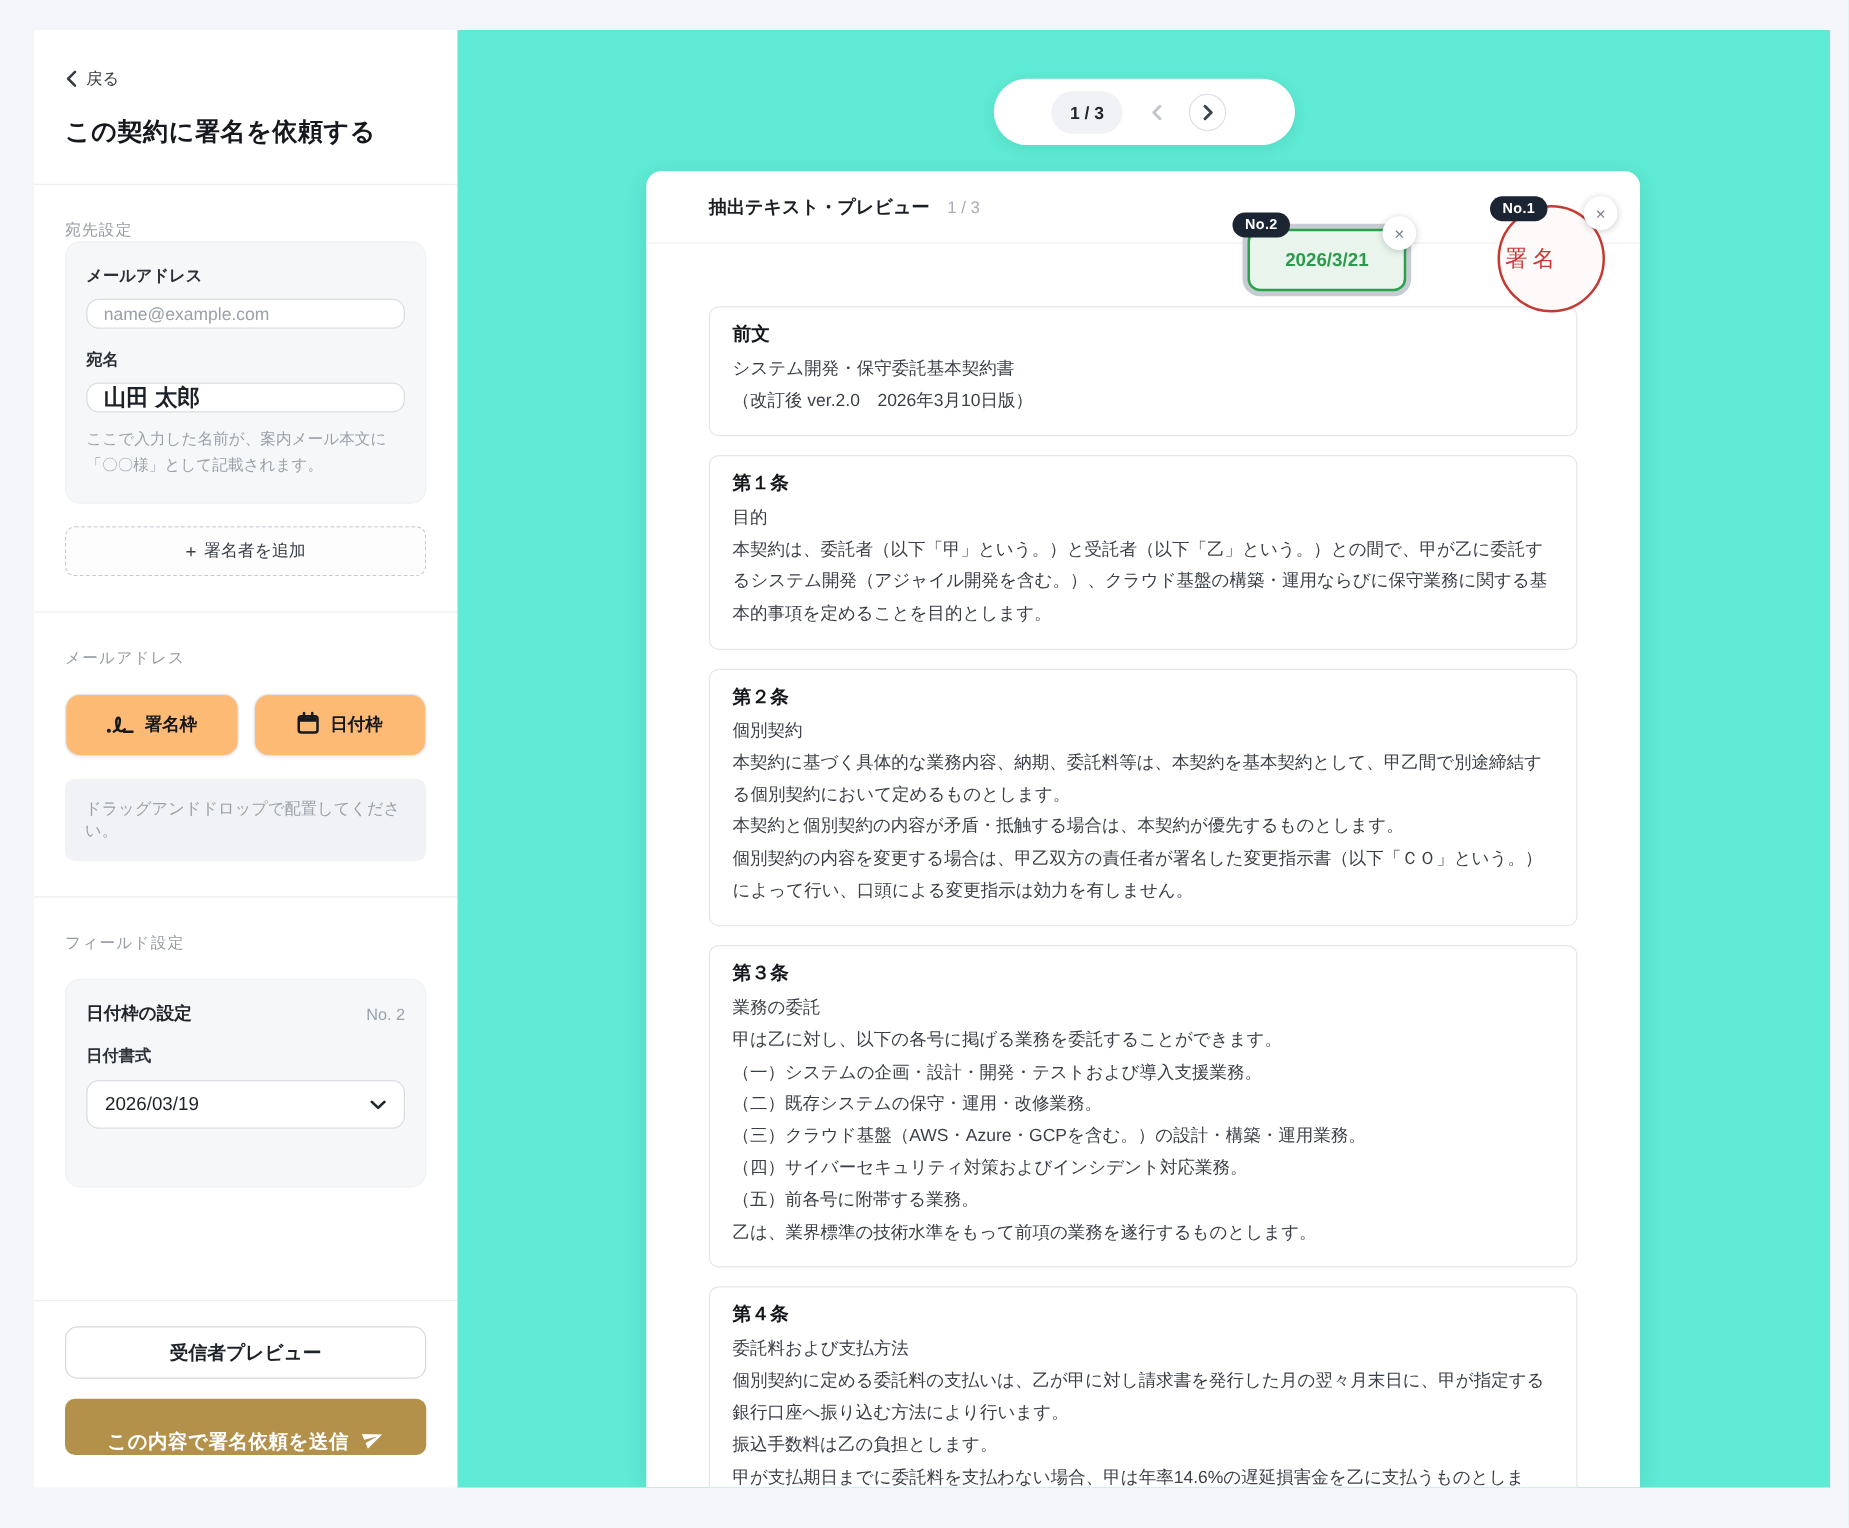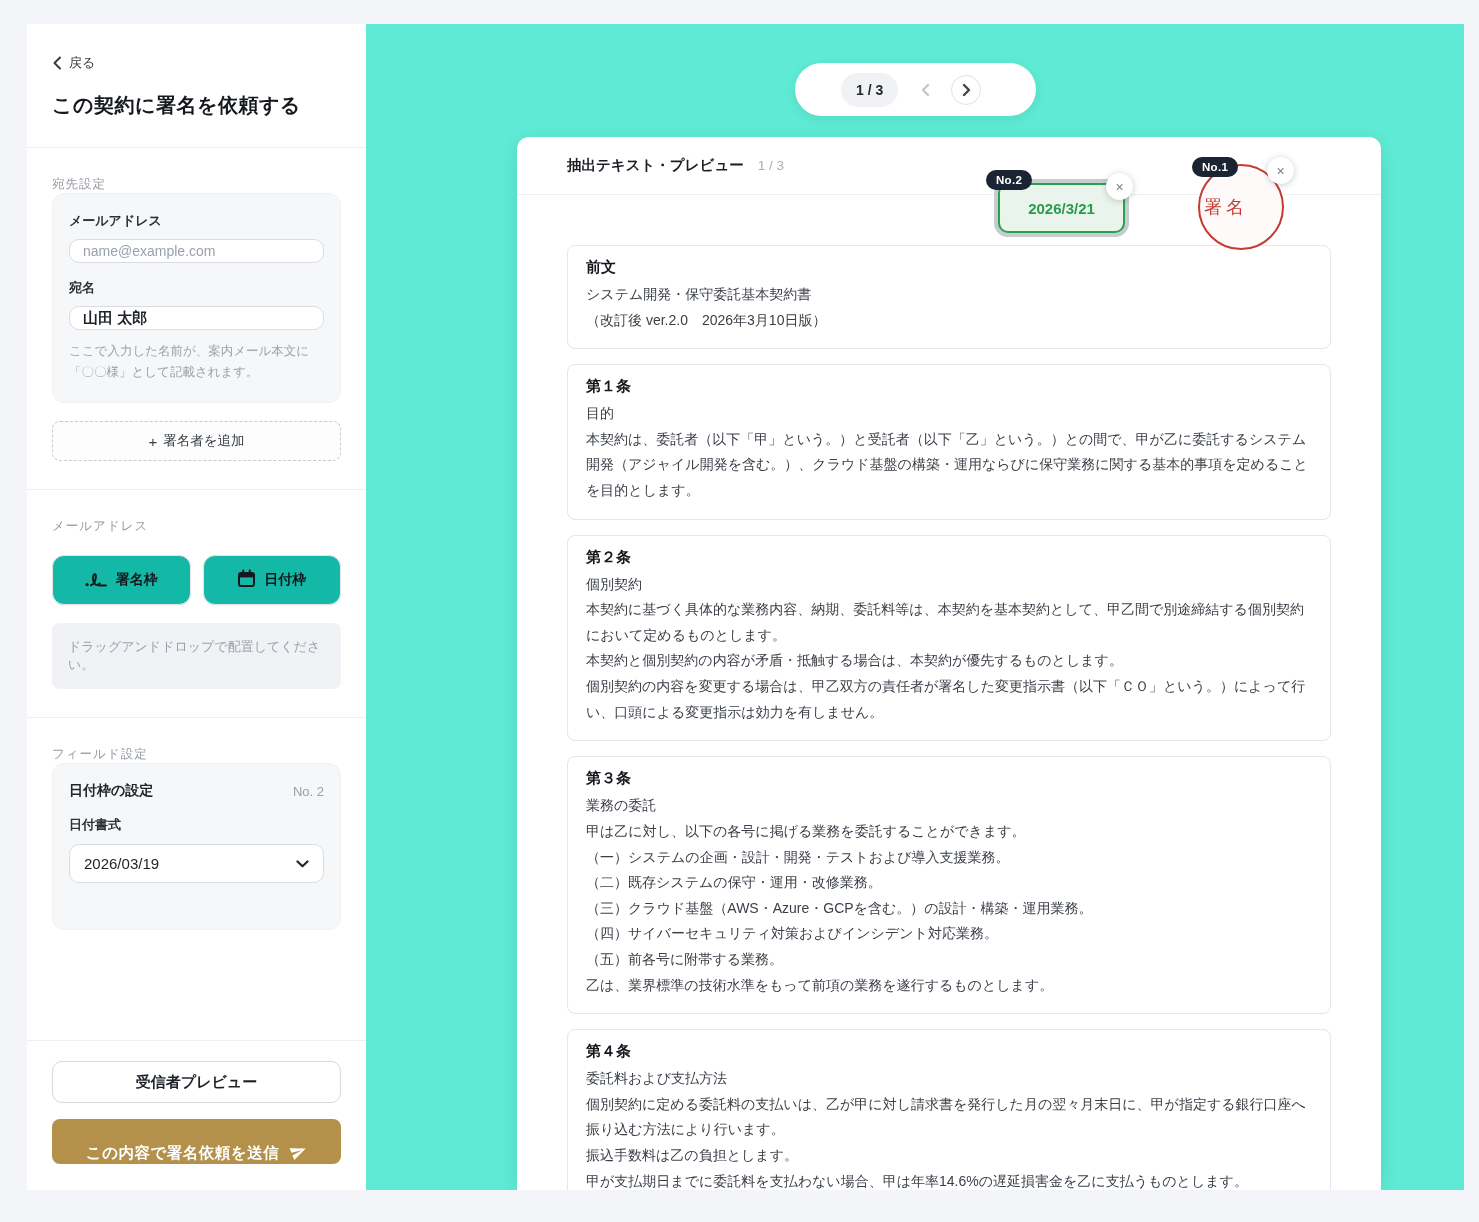--- a/index.html
+++ b/index.html
@@ -14,36 +14,36 @@
   .back-row svg { display:block; }
   .side-title { margin-top:20px; font-size:20px; font-weight:bold; color:#15181d; letter-spacing:.5px; }
   .divider { border:none; border-top:1px solid #eceef1; margin:28px -25px 0; }
   .section-label { margin-top:28px; font-size:12.5px; color:#959ba4; letter-spacing:1px; }
 
   .recipient-card { background:#f6f7f9; border:1px solid #f0f1f3; border-radius:12px; padding:18px 16px 20px; }
   .field-label { font-size:13px; font-weight:bold; color:#2c3138; margin-bottom:9px; }
   .text-input { width:100%; height:24px; background:#fff; border:1px solid #d9dde2; border-radius:10px;
                 padding:0 13px; font-size:14px; color:#1d2228; font-family:inherit; outline:none; }
   .text-input::placeholder { color:#9aa1aa; }
-  .text-input.filled { font-weight:bold; font-size:15px; }
+  .text-input.filled { font-weight:bold; font-size:18px; }
   .mt14 { margin-top:16px; }
   .helper-text { margin-top:11px; font-size:12.5px; color:#9aa1aa; line-height:1.65; }
 
   .add-signer { margin-top:18px; width:100%; height:40px; background:#fdfdfe; border:1px dashed #c7cbd1;
                 border-radius:8px; font-size:13.5px; color:#3a4048; display:flex; align-items:center;
                 justify-content:center; gap:6px; cursor:pointer; font-family:inherit; }
   .add-signer .plus { font-size:15px; color:#3a4048; }
 
   .field-btn-row { margin-top:20px; display:flex; gap:12px; }
-  .field-btn { flex:1; height:50px; background:#14b8a6; border:1px solid #e4e6ea; border-radius:12px;
+  .field-btn { flex:1; height:50px; background:#fdba74; border:1px solid #e4e6ea; border-radius:12px;
                box-shadow:0 1px 2px rgba(20,24,31,.05); display:flex; align-items:center; justify-content:center;
                gap:8px; font-size:14px; font-weight:bold; color:#15181d; cursor:pointer; font-family:inherit; }
   .drop-hint { margin-top:18px; background:#f1f2f5; border-radius:8px; padding:15px 16px; font-size:13px; color:#9aa1aa; }
 
-  .settings-card { background:#f6f7f9; border:1px solid #f0f1f3; border-radius:12px; padding:18px 16px 46px; }
+  .settings-card { margin-top:20px; background:#f6f7f9; border:1px solid #f0f1f3; border-radius:12px; padding:18px 16px 46px; }
   .settings-head { display:flex; align-items:center; justify-content:space-between; }
   .settings-title { font-size:14px; font-weight:bold; color:#22262c; }
   .settings-no { font-size:13px; color:#9aa1aa; }
   .fake-select { position:relative; margin-top:10px; width:100%; height:39px; background:#fff; border:1px solid #d9dde2;
                  border-radius:10px; display:flex; align-items:center; padding:0 14px; font-size:15px; color:#1d2228; cursor:pointer; }
   .fake-select svg { position:absolute; right:14px; top:50%; transform:translateY(-50%); }
 
   .side-footer { margin-top:auto; border-top:1px solid #edeff2; margin-left:-25px; margin-right:-25px;
                  padding:20px 25px 0; }
   .preview-btn { width:100%; height:42px; background:#fff; border:1px solid #d6dade; border-radius:10px;
@@ -58,21 +58,21 @@
 
   .pager { position:absolute; left:429px; top:39px; width:241px; height:53px; background:#fff; border-radius:27px;
            box-shadow:0 3px 12px rgba(20,24,31,.08); display:flex; align-items:center; z-index:30; }
   .page-pill { margin-left:46px; background:#f1f2f5; border-radius:18px; padding:9px 15px; font-size:14px;
                font-weight:bold; color:#23272e; }
   .pager-circle { width:30px; height:30px; border-radius:50%; background:#fff; display:flex; align-items:center;
                   justify-content:center; cursor:pointer; border:none; padding:0; }
   .pager-prev { margin-left:13px; }
   .pager-next { margin-left:10px; border:1px solid #dfe2e6; }
 
-  .doc-panel { position:absolute; left:151px; top:113px; width:864px; height:1053px; background:#fff;
+  .doc-panel { position:absolute; left:151px; top:113px; width:795px; height:1053px; background:#fff;
                border-radius:12px 12px 0 0; box-shadow:0 4px 18px rgba(20,24,31,.09); overflow:hidden; z-index:1; }
   .doc-header { height:58px; display:flex; align-items:center; gap:14px; padding:0 50px; border-bottom:1px solid #eef0f2; }
   .doc-header-title { font-size:14.5px; font-weight:bold; color:#1b1f25; }
   .doc-header-page { font-size:13.5px; color:#a9aeb6; }
   .doc-body { padding:50px 50px 0; }
   .article { border:1px solid #e3e6ea; border-radius:8px; padding:12px 18px 15px; margin-bottom:15px; background:#fff; }
   .article h3 { font-size:15px; font-weight:bold; color:#14171c; margin-bottom:5px; }
   .article p { font-size:14px; line-height:1.83; color:#3a3f47; }
 
   

